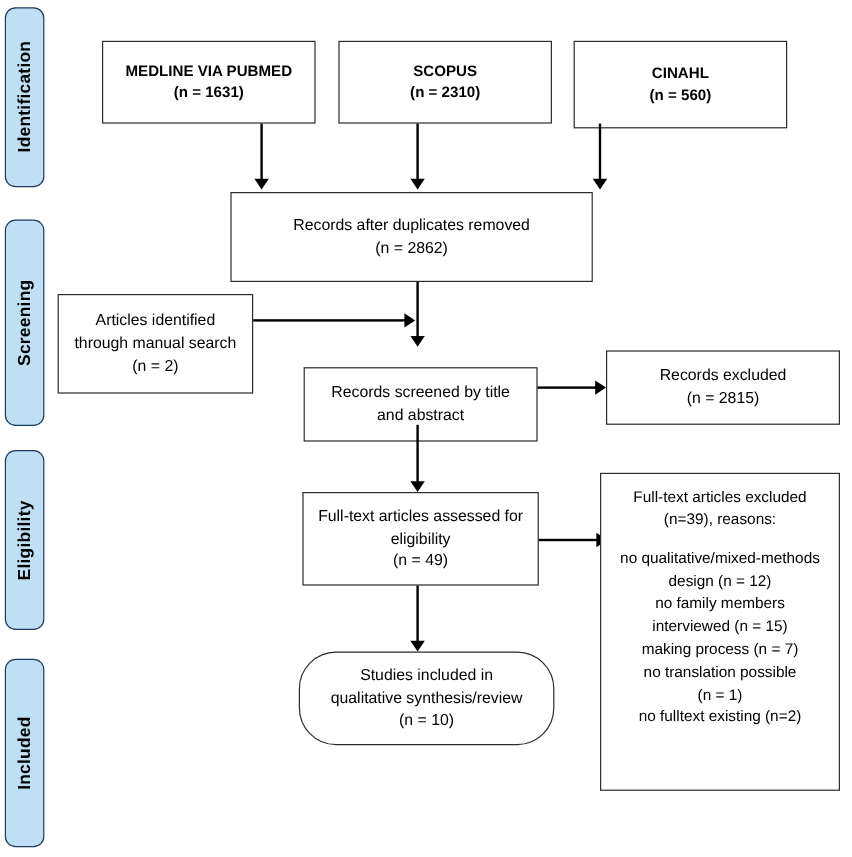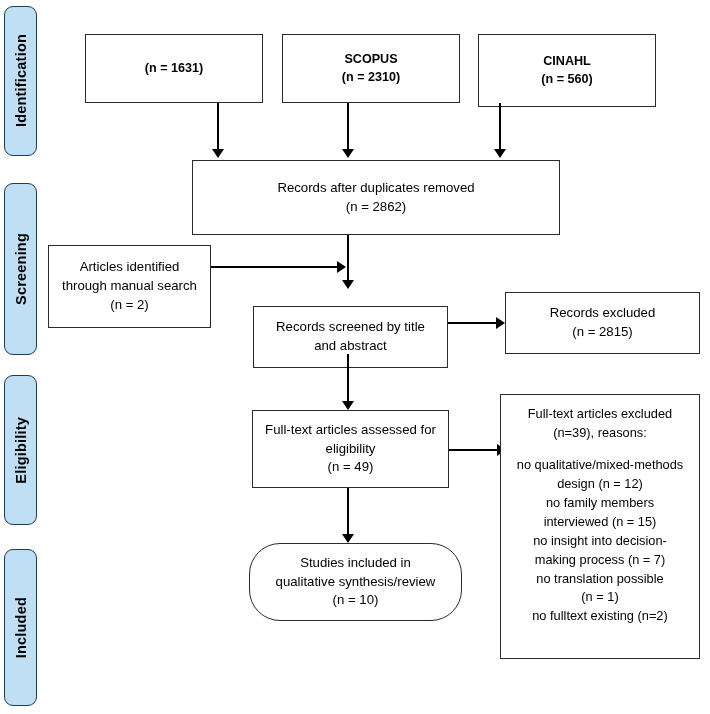--- a/index.html
+++ b/index.html
@@ -117,20 +117,21 @@
 
   <div class="stage-pill" style="left:4px; top:375px; width:33px; height:150px;">
     <span class="stage-label">Eligibility</span>
   </div>
 
   <div class="stage-pill" style="left:4px; top:549px; width:33px; height:157px;">
     <span class="stage-label">Included</span>
   </div>
 
   <div class="flow-box bold" style="left:85px; top:34px; width:178px; height:69px;">
+    <span class="line">MEDLINE VIA PUBMED</span>
     <span class="line">(n = 1631)</span>
   </div>
 
   <div class="flow-box bold" style="left:282px; top:34px; width:178px; height:69px;">
     <span class="line">SCOPUS</span>
     <span class="line">(n = 2310)</span>
   </div>
 
   <div class="flow-box bold" style="left:478px; top:34px; width:178px; height:73px;">
     <span class="line">CINAHL</span>
@@ -139,21 +140,21 @@
 
   <div class="conn-v" style="left:217px; top:103px; height:48px;"></div>
   <div class="arrow-down" style="left:212px; top:149px;"></div>
 
   <div class="conn-v" style="left:347px; top:103px; height:48px;"></div>
   <div class="arrow-down" style="left:342px; top:149px;"></div>
 
   <div class="conn-v" style="left:499px; top:103px; height:48px;"></div>
   <div class="arrow-down" style="left:494px; top:149px;"></div>
 
-  <div class="flow-box" style="left:192px; top:160px; width:368px; height:75px;">
+  <div class="flow-box" style="left:192px; top:160px; width:302px; height:75px;">
     <span class="line">Records after duplicates removed</span>
     <span class="line">(n = 2862)</span>
   </div>
 
   <div class="conn-v" style="left:347px; top:235px; height:46px;"></div>
   <div class="arrow-down" style="left:342px; top:280px;"></div>
 
   <div class="flow-box" style="left:48px; top:245px; width:163px; height:83px;">
     <span class="line">Articles identified</span>
     <span class="line">through manual search</span>
@@ -189,21 +190,20 @@
   <div class="arrow-right" style="left:497px; top:444px;"></div>
 
   <div class="flow-box reasons" style="left:500px; top:394px; width:200px; height:265px;">
     <span class="line">Full-text articles excluded</span>
     <span class="line">(n=39), reasons:</span>
     <span class="spacer"></span>
     <span class="line">no qualitative/mixed-methods</span>
     <span class="line">design (n = 12)</span>
     <span class="line">no family members</span>
     <span class="line">interviewed (n = 15)</span>
-    <span class="line">no insight into decision-</span>
     <span class="line">making process (n = 7)</span>
     <span class="line">no translation possible</span>
     <span class="line">(n = 1)</span>
     <span class="line">no fulltext existing (n=2)</span>
   </div>
 
   <div class="conn-v" style="left:347px; top:488px; height:48px;"></div>
   <div class="arrow-down" style="left:342px; top:534px;"></div>
 
   <div class="flow-box" style="left:249px; top:543px; width:213px; height:78px;border-radius:31px;">

